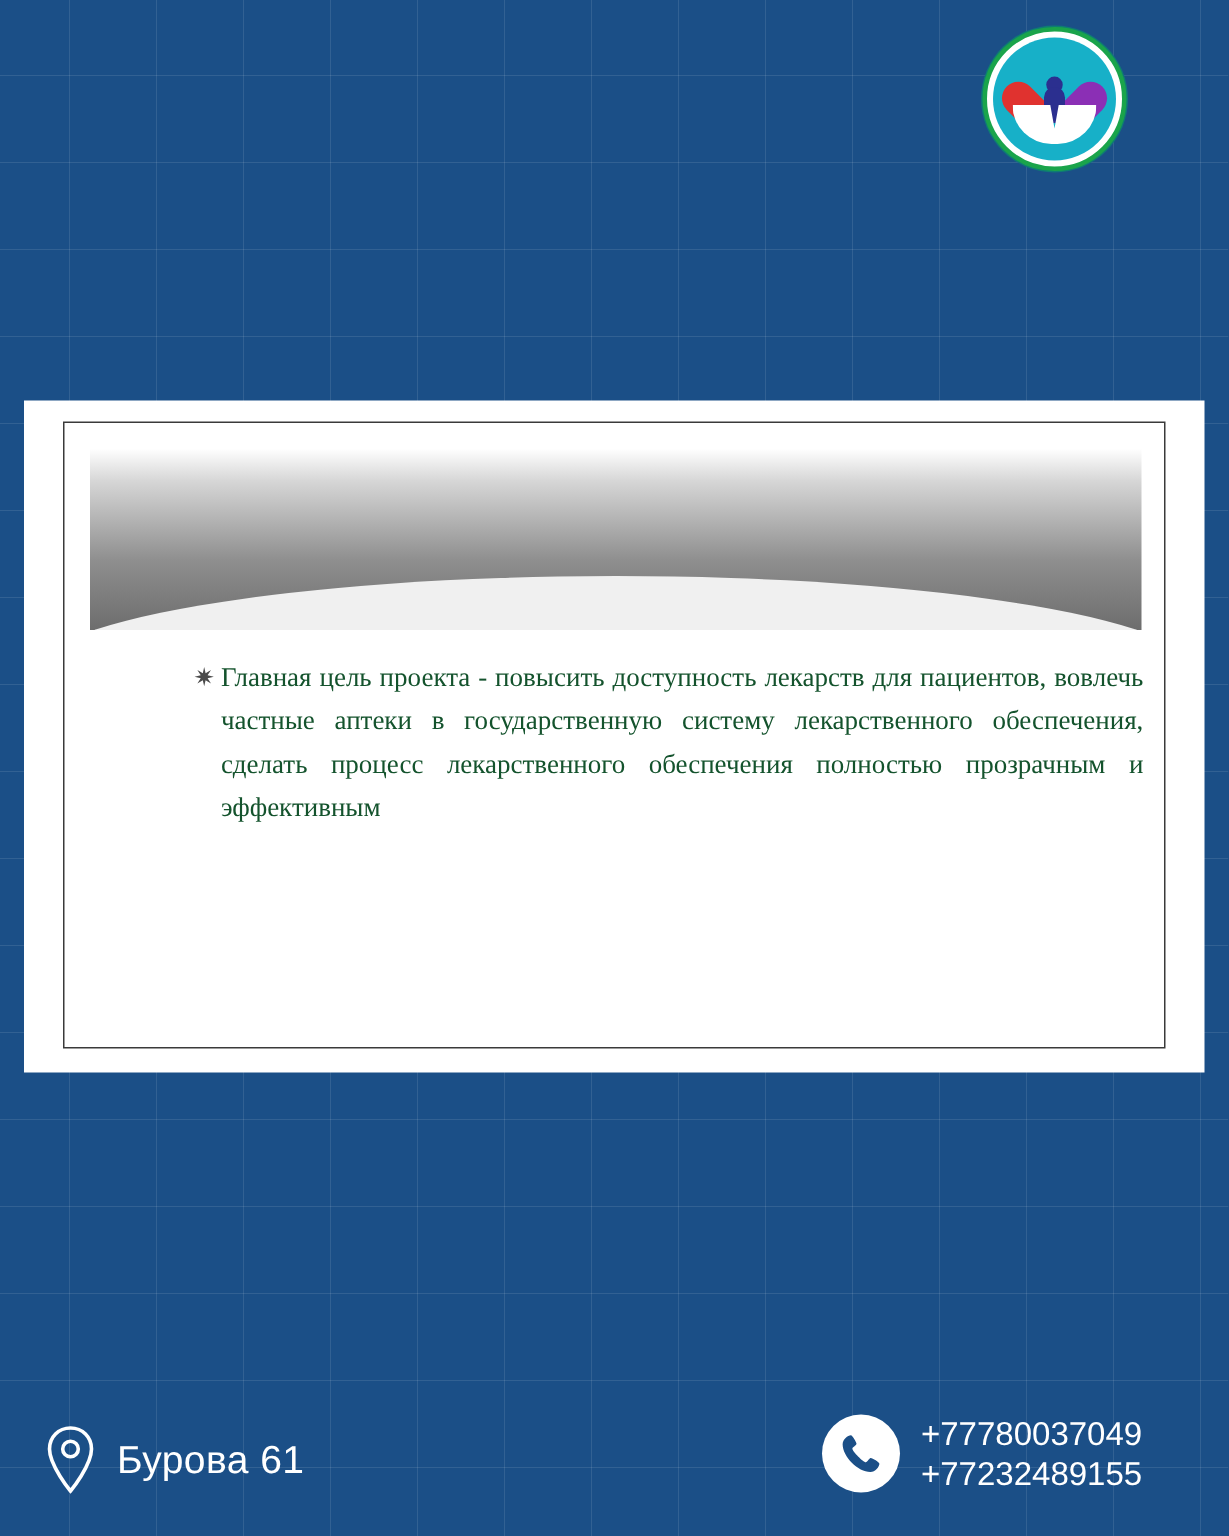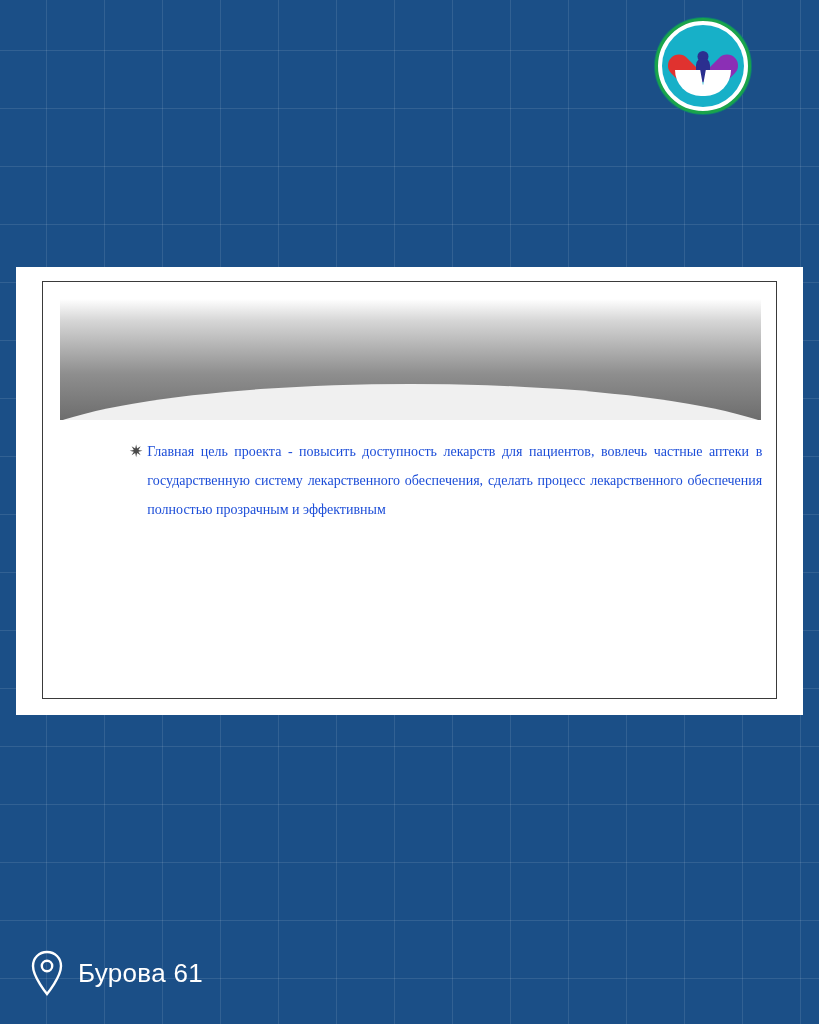--- a/index.html
+++ b/index.html
@@ -130,23 +130,23 @@
     color: #4a4a4a;
     font-family: "Liberation Serif", serif;
     font-size: 17px;
     line-height: 1;
     padding-top: 6px;
     margin-right: 4px;
     flex: 0 0 auto;
   }
   #bullet-text {
     font-family: "Liberation Serif", serif;
-    font-size: 14px;
+    font-size: 18px;
     line-height: 29px;
-    color: #1d4ed8;
+    color: #14532d;
     text-align: justify;
     text-align-last: left;
     width: 615px;
   }
 
   
   #footer {
     position: absolute;
     left: 0; bottom: 0;
     width: 819px; height: 110px;
@@ -220,14 +220,25 @@
     <span class="pin-icon">
       <svg width="34" height="46" viewBox="0 0 34 46">
         <path d="M17 2 C9 2 3 8 3 16 C3 27 17 44 17 44 C17 44 31 27 31 16 C31 8 25 2 17 2 Z" fill="none" stroke="#ffffff" stroke-width="2.4"></path>
         <circle cx="17" cy="16" r="5.2" fill="none" stroke="#ffffff" stroke-width="2.4"></circle>
       </svg>
     </span>
     <span class="footer-text">Бурова 61</span>
   </div>
 
 
+  <div id="footer-phones" class="footer-item">
+    <span id="phone-circle">
+      <svg width="30" height="30" viewBox="0 0 24 24">
+        <path d="M6.6 2.2 C5 2.2 2.2 4.4 2.2 7 C2.2 13.6 10.4 21.8 17 21.8 C19.6 21.8 21.8 19 21.8 17.4 C21.8 16.6 17.8 14.2 17.1 14.4 C16.2 14.7 15.4 16.6 14.6 16.6 C13.2 16.6 7.4 10.8 7.4 9.4 C7.4 8.6 9.3 7.8 9.6 6.9 C9.8 6.2 7.4 2.2 6.6 2.2 Z" fill="#1b4f87"></path>
+      </svg>
+    </span>
+    <span id="phone-numbers">
+      <div>+77780037049</div>
+      <div>+77232489155</div>
+    </span>
+  </div>
 
 </div>
 
 </body></html>

